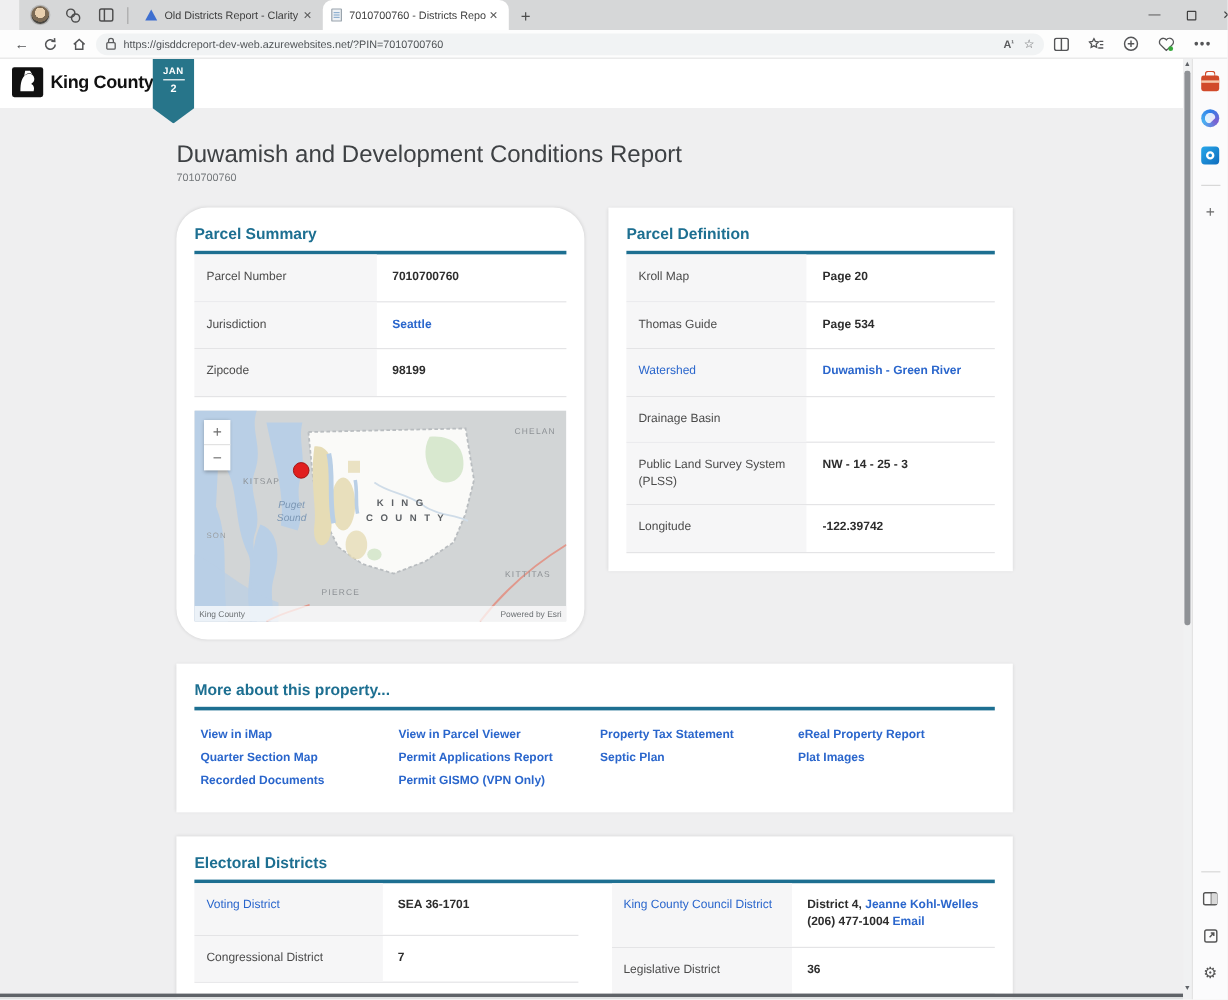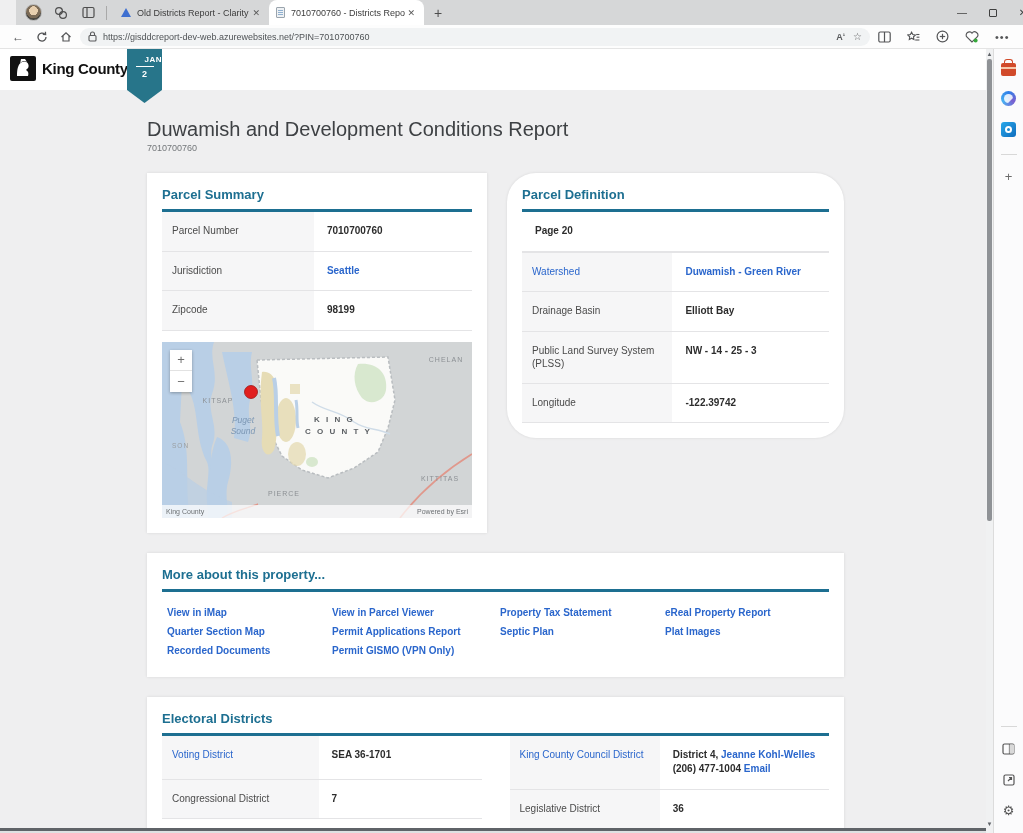--- a/index.html
+++ b/index.html
@@ -38,34 +38,34 @@
   .main { position:absolute; left:0; top:49px; width:1023px; height:784px; display:flex; }
   .content { position:relative; width:986px; height:784px; overflow:hidden; background:#efeff0; }
 
   
   .site-header { position:relative; height:41px; background:#ffffff; }
   .kc-logo { position:absolute; left:9px; top:6px; display:flex; align-items:center; }
   .kc-mark { width:28px; height:27px; }
   .kc-text { font-size:15px; font-weight:bold; color:#111; letter-spacing:-0.3px; margin-left:5px; }
   .ribbon { position:absolute; left:127px; top:0; width:35px; height:54px; background:#27758a; color:#fff; text-align:center;
             clip-path:polygon(0 0,100% 0,100% 76%,50% 100%,0 76%); }
-  .ribbon .mo { font-size:8px; font-weight:bold; letter-spacing:.5px; margin-top:6px;text-align:right; }
+  .ribbon .mo { font-size:8px; font-weight:bold; letter-spacing:.5px; margin-top:6px; }
   .ribbon .ln { width:18px; height:1px; background:#fff; margin:2px auto; }
   .ribbon .dy { font-size:9px; font-weight:bold; }
 
   
   .pagebody { position:relative; }
   .page-title { margin:28px 0 2px 147px; font-size:20px; font-weight:500; color:#3e4144; }
   .page-sub { margin-left:147px; font-size:9px; color:#73777a; }
   .cards { margin:20px 0 0 147px; width:697px; }
   .cards-row { display:flex; gap:20px; align-items:flex-start; }
   .card { background:#fff; box-shadow:0 0 3px rgba(0,0,0,.10); padding:14px 15px 15px 15px; }
   .card h2 { font-size:13px; font-weight:bold; color:#1d6f91; padding-bottom:7px; border-bottom:3px solid #1d6f91; }
-  .c-summary { width:340px; }
-  .c-def { width:382px;border-radius:29px; }
+  .c-summary { width:340px;border-radius:26px; }
+  .c-def { width:382px; }
   .c-wide { width:697px; margin-top:20px; }
 
   .tbl { width:100%; }
   .trow { display:flex; border-bottom:1px solid #e4e4e6; }
   .tlabel { flex:0 0 49%; background:#f6f6f7; padding:12px 10px; font-size:10px; color:#4b4b4b; line-height:1.35; }
   .tvalue { flex:1; padding:12px 13px; font-size:10px; font-weight:bold; color:#2d2d2d; line-height:1.45; }
   a.lk, .lk { color:#2a66cc; text-decoration:none; cursor:pointer; }
   .tlabel.lk { font-weight:normal; }
 
   
@@ -283,31 +283,33 @@
                   <text x="4" y="172" font-size="7" fill="#6c7073">King County</text>
                   <text x="306" y="172" font-size="7" fill="#6c7073" text-anchor="end">Powered by Esri</text>
                 </svg>
               </div>
             </div>
 
             <div class="card c-def">
               <h2>Parcel Definition</h2>
               <div class="tbl">
                 <div class="trow">
+                  <div class="tlabel">Kroll Map</div>
                   <div class="tvalue">Page 20</div>
                 </div>
                 <div class="trow">
+                  <div class="tlabel">Thomas Guide</div>
+                  <div class="tvalue">Page 534</div>
                 </div>
                 <div class="trow">
                   <div class="tlabel lk">Watershed</div>
                   <div class="tvalue lk">Duwamish - Green River</div>
                 </div>
                 <div class="trow">
                   <div class="tlabel">Drainage Basin</div>
-                  <div class="tvalue">Elliott Bay</div>
                 </div>
                 <div class="trow">
                   <div class="tlabel">Public Land Survey System (PLSS)</div>
                   <div class="tvalue">NW - 14 - 25 - 3</div>
                 </div>
                 <div class="trow">
                   <div class="tlabel">Longitude</div>
                   <div class="tvalue">-122.39742</div>
                 </div>
               </div>

